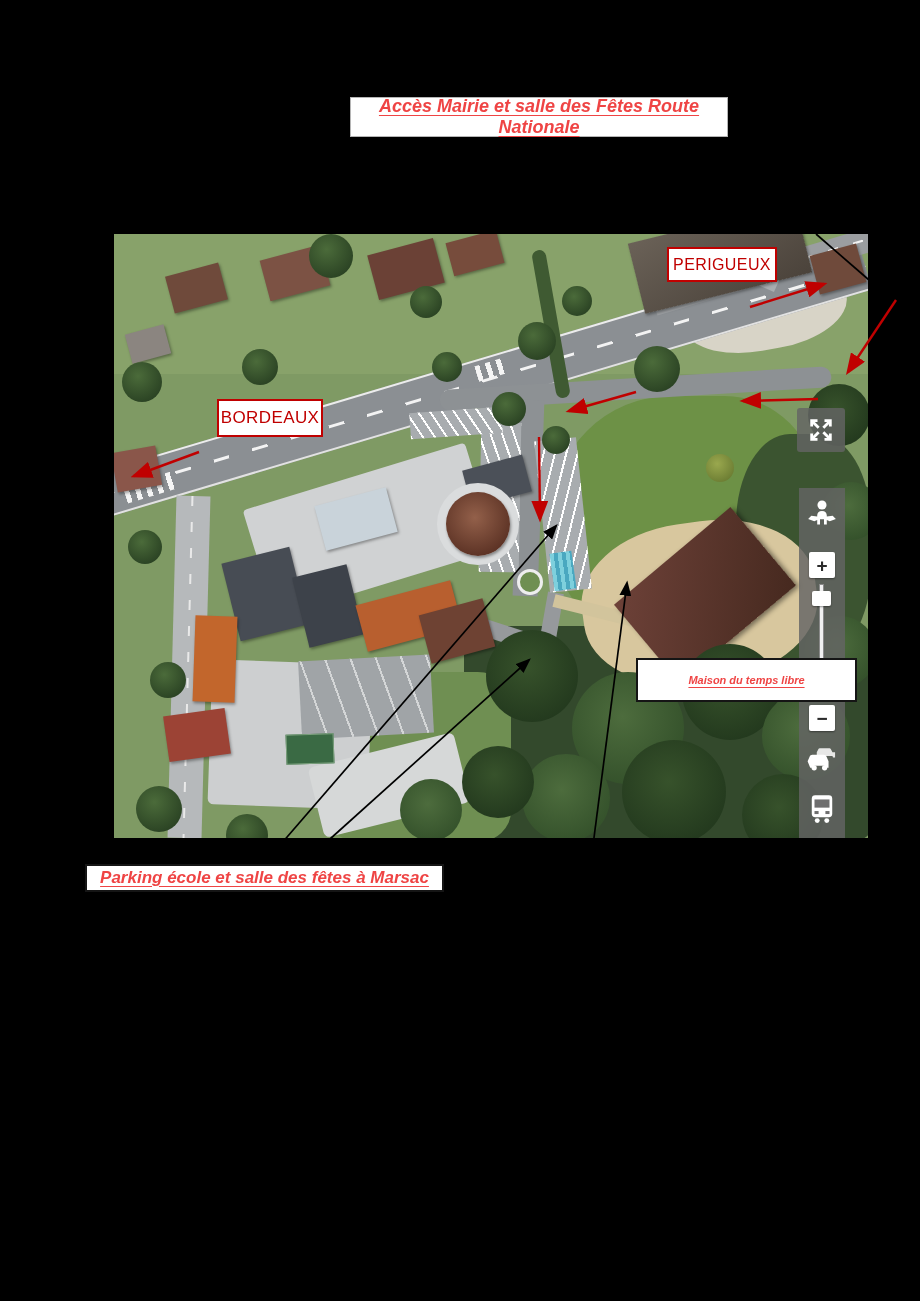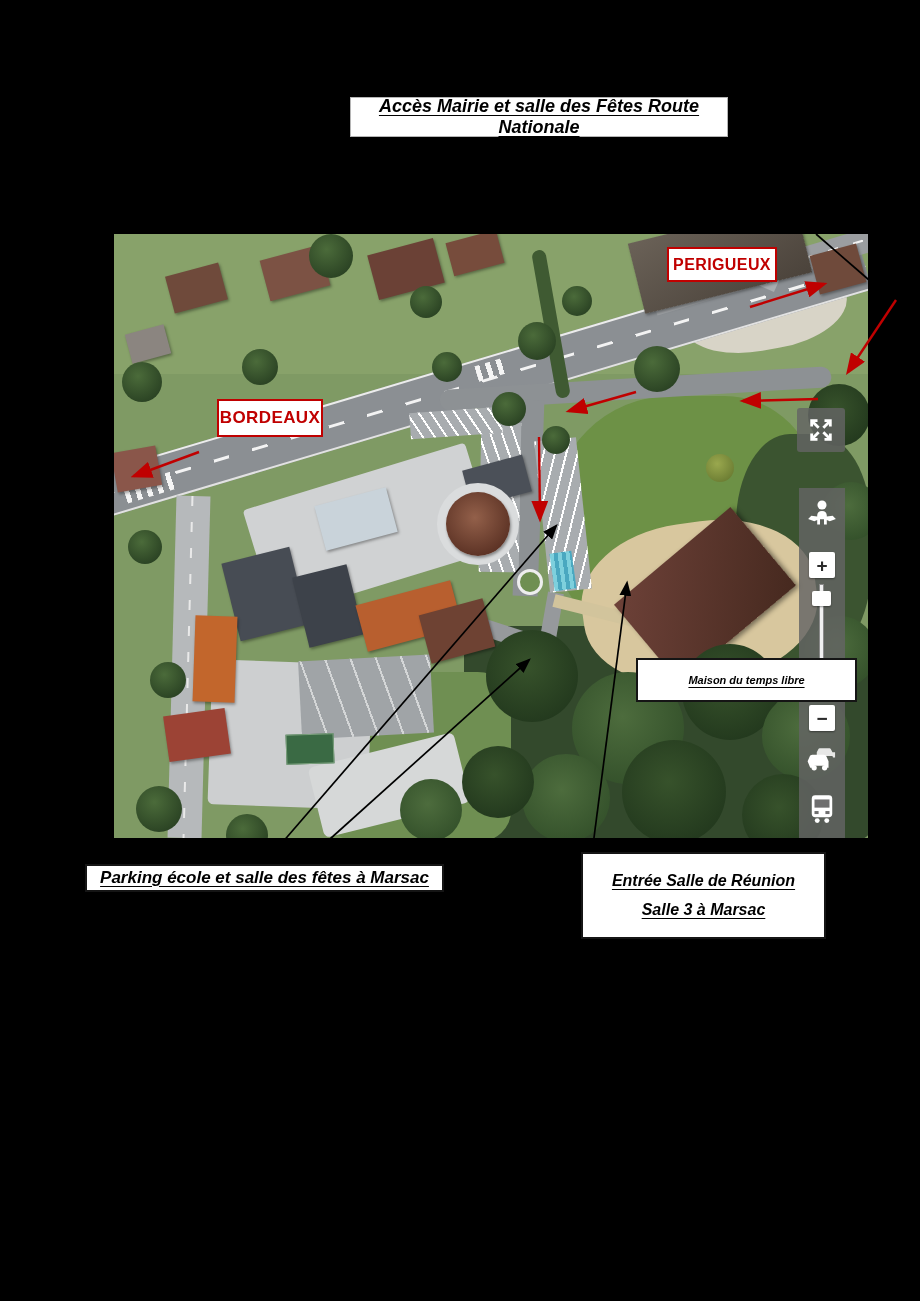--- a/index.html
+++ b/index.html
@@ -6,22 +6,22 @@
   .page{position:relative;width:920px;height:1301px;background:#000;overflow:hidden;
         font-family:"Liberation Sans",sans-serif;}
   .rot{transform-origin:left center;}
 
   
   .white-box{position:absolute;background:#fff;display:flex;align-items:center;justify-content:center;
              text-align:center;z-index:40;box-sizing:border-box;}
   .red-border{border:2px solid #C00000;}
   .black-border{border:2px solid #151515;}
   .gray-border{border:1px solid #b5b5b5;}
-  .red-caps{color:#C00000;font-weight:bold;letter-spacing:.4px;}
-  .red-italic{color:#000000;font-weight:bold;font-style:italic;text-decoration:underline;
+  .red-caps{color:#C00000;font-weight:normal;letter-spacing:.4px;}
+  .red-italic{color:#ef4444;font-weight:bold;font-style:italic;text-decoration:underline;
               text-underline-offset:3px;}
 
   
   .map{position:absolute;left:114px;top:234px;width:754px;height:604px;overflow:hidden;
        background:#7f9a64;z-index:10;}
   .map *{position:absolute;}
   .tree{border-radius:50%;background:radial-gradient(circle at 40% 35%, #4b6b3a, #2a4223 78%);}
   .blob-d{border-radius:50%;background:radial-gradient(circle at 45% 40%, #37522b, #22381d 80%);}
   .blob-l{border-radius:50%;background:radial-gradient(circle at 45% 40%, #4d6c3d, #33502a 80%);}
   .bldg{box-shadow:1px 2px 3px rgba(0,0,0,.35);}
@@ -225,18 +225,14 @@
   </div>
 
   <div class="white-box black-border" style="left:636px;top:658px;width:221px;height:44px;">
     <span class="red-italic" style="font-size:11px;">Maison du temps libre</span>
   </div>
 
   <div class="white-box black-border" style="left:85px;top:864px;width:359px;height:28px;">
     <span class="red-italic" style="font-size:17px;">Parking école et salle des fêtes à Marsac</span>
   </div>
 
-  <div class="white-box black-border" style="left:581px;top:852px;width:245px;height:87px;flex-direction:column;justify-content:space-evenly;padding:6px 0;">
-    <span class="red-italic" style="font-size:16px;">Entrée Salle de Réunion</span>
-    <span class="red-italic" style="font-size:16px;">Salle 3  à Marsac</span>
-  </div>
 
 </div>
 
 </body></html>

